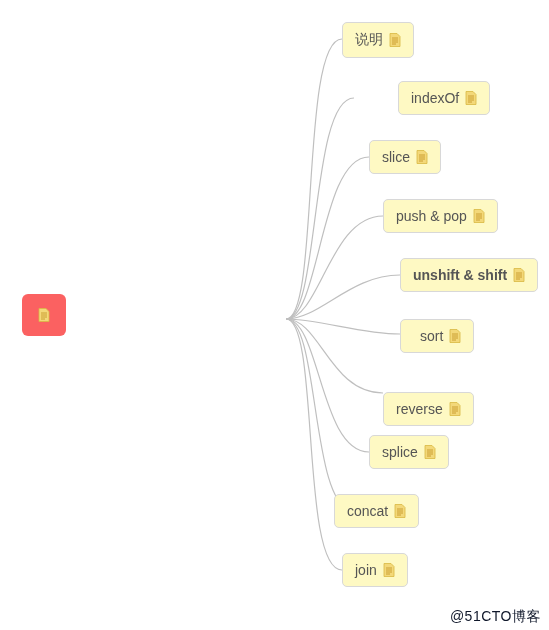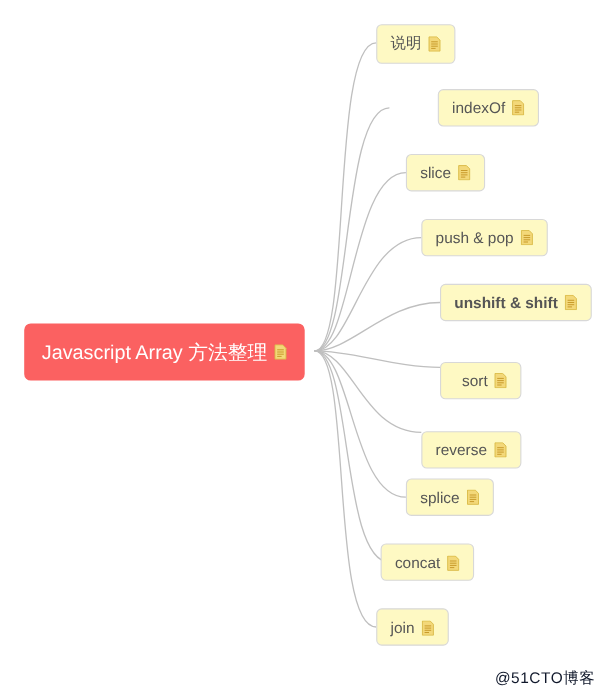--- a/index.html
+++ b/index.html
@@ -73,21 +73,20 @@
     <path d="M286 319 C 320 319, 350 275, 400 275"></path>
     <path d="M286 319 C 320 319, 360 334, 400 334"></path>
     <path d="M286 319 C 320 319, 330 393, 383 393"></path>
     <path d="M286 319 C 320 319, 320 452, 369 452"></path>
     <path d="M286 319 C 320 319, 310 511, 354 511"></path>
     <path d="M286 319 C 320 319, 300 570, 342 570"></path>
   </g>
 </svg>
 
 <div class="root-node">
-  <span>Javascript Array 方法整理</span>
   <span class="note-icon">
     <svg width="12" height="14" viewBox="0 0 12 14">
       <path d="M1 0.5 H8 L11 3.5 V13.5 H1 Z" fill="#f3d879" stroke="#d8b843" stroke-width="0.8"></path>
       <path d="M3 5 H9 M3 7 H9 M3 9 H9 M3 11 H7" stroke="#c79a2a" stroke-width="0.9"></path>
     </svg>
   </span>
 </div>
 
 <div class="child-node" style="left:342px; top:22px;">
   <span>说明</span>
@@ -132,21 +131,21 @@
 <div class="child-node" style="left:400px; top:258px;font-weight:bold;">
   <span>unshift &amp; shift</span>
   <span class="note-icon">
     <svg width="12" height="14" viewBox="0 0 12 14">
         <path d="M1 0.5 H8 L11 3.5 V13.5 H1 Z" fill="#f3d879" stroke="#d8b843" stroke-width="0.8"></path>
         <path d="M3 5 H9 M3 7 H9 M3 9 H9 M3 11 H7" stroke="#c79a2a" stroke-width="0.9"></path>
       </svg>
   </span>
 </div>
 
-<div class="child-node" style="left:400px; top:329px;padding-left:19px;">
+<div class="child-node" style="left:400px; top:319px;padding-left:19px;">
   <span>sort</span>
   <span class="note-icon">
     <svg width="12" height="14" viewBox="0 0 12 14">
         <path d="M1 0.5 H8 L11 3.5 V13.5 H1 Z" fill="#f3d879" stroke="#d8b843" stroke-width="0.8"></path>
         <path d="M3 5 H9 M3 7 H9 M3 9 H9 M3 11 H7" stroke="#c79a2a" stroke-width="0.9"></path>
       </svg>
   </span>
 </div>
 
 <div class="child-node" style="left:383px; top:392px;align-items:center;">
@@ -162,31 +161,31 @@
 <div class="child-node" style="left:369px; top:435px;">
   <span>splice</span>
   <span class="note-icon">
     <svg width="12" height="14" viewBox="0 0 12 14">
         <path d="M1 0.5 H8 L11 3.5 V13.5 H1 Z" fill="#f3d879" stroke="#d8b843" stroke-width="0.8"></path>
         <path d="M3 5 H9 M3 7 H9 M3 9 H9 M3 11 H7" stroke="#c79a2a" stroke-width="0.9"></path>
       </svg>
   </span>
 </div>
 
-<div class="child-node" style="left:346px; top:494px;align-items:flex-end;">
+<div class="child-node" style="left:334px; top:494px;">
   <span>concat</span>
   <span class="note-icon">
     <svg width="12" height="14" viewBox="0 0 12 14">
         <path d="M1 0.5 H8 L11 3.5 V13.5 H1 Z" fill="#f3d879" stroke="#d8b843" stroke-width="0.8"></path>
         <path d="M3 5 H9 M3 7 H9 M3 9 H9 M3 11 H7" stroke="#c79a2a" stroke-width="0.9"></path>
       </svg>
   </span>
 </div>
 
-<div class="child-node" style="left:342px; top:553px;align-items:flex-end;">
+<div class="child-node" style="left:342px; top:553px;">
   <span>join</span>
   <span class="note-icon">
     <svg width="12" height="14" viewBox="0 0 12 14">
         <path d="M1 0.5 H8 L11 3.5 V13.5 H1 Z" fill="#f3d879" stroke="#d8b843" stroke-width="0.8"></path>
         <path d="M3 5 H9 M3 7 H9 M3 9 H9 M3 11 H7" stroke="#c79a2a" stroke-width="0.9"></path>
       </svg>
   </span>
 </div>
 
 <div class="watermark">@51CTO博客</div>

